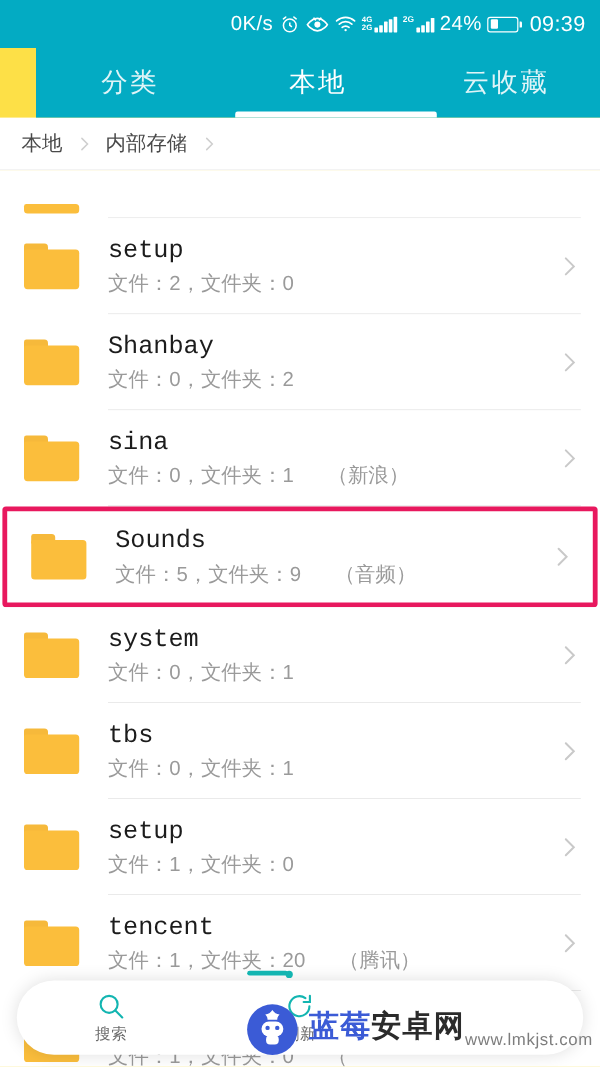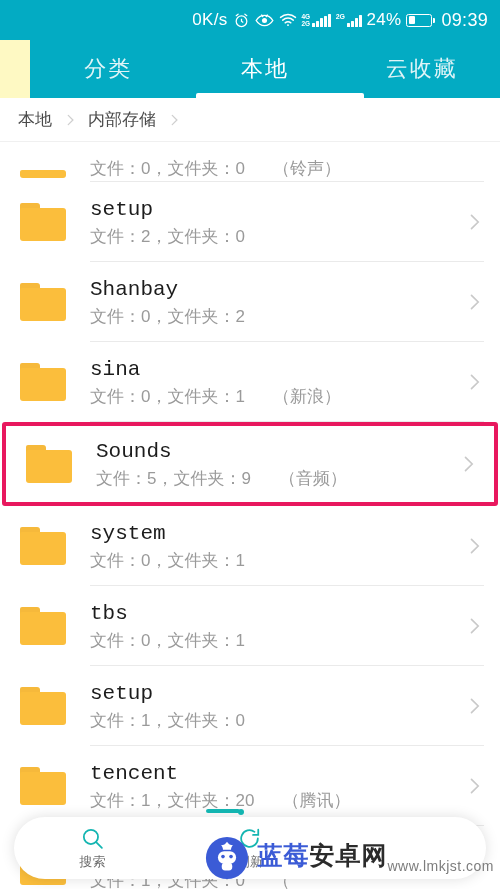--- a/index.html
+++ b/index.html
@@ -2,21 +2,21 @@
 <html><head>
 <meta charset="utf-8">
 <style>
   * { box-sizing: border-box; margin: 0; padding: 0; }
   html, body {
     width: 500px; height: 889px;
     font-family: "Liberation Sans", "DejaVu Sans", sans-serif;
     background: #ffffff;
     overflow: hidden;
   }
-  #app { position: relative; width: 500px; height: 889px; overflow: hidden; background:#fef9c3; }
+  #app { position: relative; width: 500px; height: 889px; overflow: hidden; background:#fde047; }
 
   
   .statusbar {
     height: 40px; background: #03ABC3; color: #fff;
     display: flex; align-items: center; justify-content: flex-end;
     padding: 0 12px; gap: 5px;
   }
   .sb-text { font-size: 17px; letter-spacing: .3px; font-family: "Liberation Sans", sans-serif; }
   .sb-icon { display:inline-flex; align-items:center; justify-content:center; }
   .sb-icon svg { display:block; }
@@ -213,26 +213,20 @@
         </svg>
     </span>
   </div>
 
   <div class="list">
 
     <div class="row partial">
       <div class="folder" style="height:10px;">
         <div class="body" style="top:0;height:8px;"></div>
       </div>
-      <div class="row-text">
-        <div class="row-sub">
-          <span>文件：0，文件夹：0</span>
-          <span class="note">（铃声）</span>
-        </div>
-      </div>
       <div class="divider"></div>
     </div>
 
     <div class="row">
       <div class="folder">
           <div class="tab-top"></div>
           <div class="body"></div>
         </div>
       <div class="row-text">
         <div class="row-title">setup</div>

